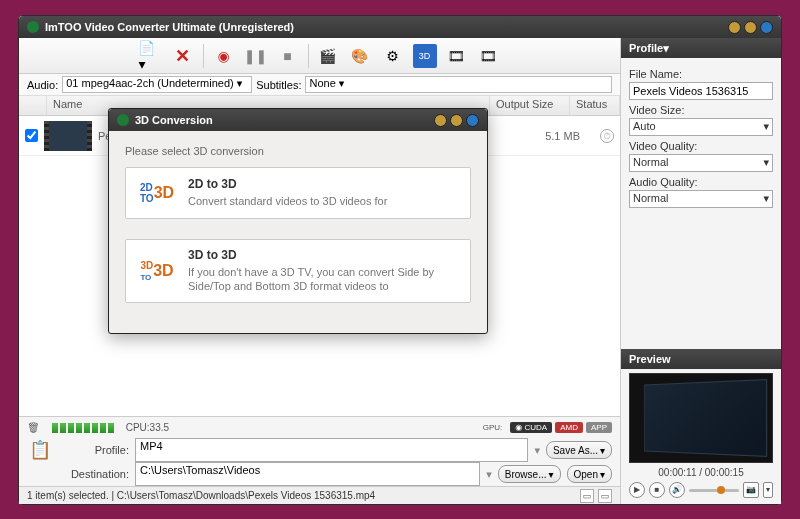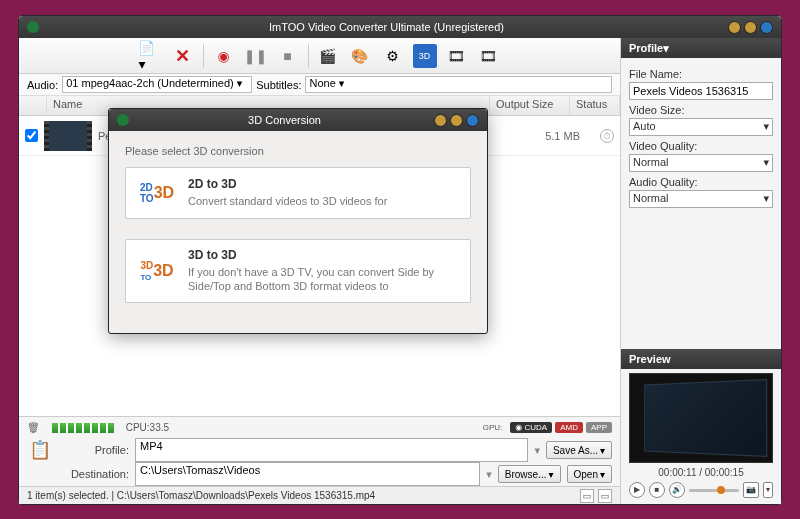--- a/index.html
+++ b/index.html
@@ -1,20 +1,20 @@
 <!DOCTYPE html>
 <html><head>
 <meta charset="utf-8">
 <style>
 * { margin: 0; padding: 0; box-sizing: border-box; font-family: "Segoe UI", Tahoma, sans-serif; }
 body { background: #831b4f; width: 800px; height: 519px; overflow: hidden; position: relative; }
 .window { position: absolute; left: 18px; top: 15px; width: 764px; height: 490px; background: #f8f8f8; border: 1px solid #2a2a2a; border-radius: 4px; display: flex; flex-direction: column; }
 .titlebar { height: 22px; background: linear-gradient(#4a4a4a, #353535); color: #fff; display: flex; align-items: center; padding: 0 8px; font-size: 11px; border-radius: 4px 4px 0 0; }
 .titlebar .logo { width: 12px; height: 12px; background: #1e7b3a; border-radius: 50%; margin-right: 6px; }
-.titlebar .title { flex: 1; font-weight: normal; text-align: center; }
+.titlebar .title { flex: 1; font-weight: bold; }
 .win-btns { display: flex; gap: 3px; }
 .win-btn { width: 13px; height: 13px; border-radius: 50%; border: 1px solid #222; cursor: pointer; }
 .wb1 { background: #c49a3a; } .wb2 { background: #c49a3a; } .wb3 { background: #2a78c4; }
 .body-split { display: flex; flex: 1; min-height: 0; }
 .left-col { flex: 1; display: flex; flex-direction: column; border-right: 1px solid #ccc; }
 .right-col { width: 160px; display: flex; flex-direction: column; background: #f4f4f4; }
 .toolbar { height: 36px; background: linear-gradient(#fdfdfd,#ececec); border-bottom: 1px solid #ccc; display: flex; align-items: center; justify-content: center; gap: 8px; padding: 0 10px; }
 .tb-btn { width: 24px; height: 24px; display: flex; align-items: center; justify-content: center; font-size: 14px; cursor: pointer; }
 .tb-sep { width: 1px; height: 24px; background: #ccc; }
 .row-audio { height: 22px; display: flex; align-items: center; font-size: 11px; gap: 4px; padding: 2px 8px; background: #f9f9f9; border-bottom: 1px solid #ddd; }
@@ -32,21 +32,21 @@
 .status-icon { width: 14px; height: 14px; border: 1px solid #aaa; border-radius: 50%; color: #aaa; font-size: 9px; text-align: center; line-height: 12px; }
 .cpu-bar { height: 22px; border-top: 1px solid #ccc; background: #f5f5f5; display: flex; align-items: center; font-size: 10px; padding: 0 8px; gap: 12px; color: #555; }
 .cpu-mini { display: flex; gap: 2px; }
 .cpu-mini span { width: 6px; height: 10px; background: linear-gradient(#5abf4a,#2a8f2a); }
 .gpu-badges { display: flex; gap: 3px; margin-left: auto; }
 .gpu-badges span { padding: 1px 5px; background: #555; color: #fff; border-radius: 2px; font-size: 8px; }
 .profile-row, .dest-row { height: 24px; display: flex; align-items: center; font-size: 11px; gap: 6px; padding: 2px 8px; background: #f5f5f5; }
 .profile-row .icon-big { width: 28px; height: 24px; display: flex; align-items: center; justify-content: center; color: #4a8ad4; font-size: 18px; }
 .profile-row label, .dest-row label { width: 68px; text-align: right; color: #444; }
 .profile-row .sel, .dest-row .sel { flex: 1; border: 1px solid #aaa; background: #fff; padding: 1px 4px; height: 24px; font-size: 11px; }
-.small-btn { border: 1px solid #999; background: linear-gradient(#fafafa,#e5e5e5); padding: 1px 6px; font-size: 10px; border-radius: 2px; cursor: pointer; height: 18px; display: flex; align-items: center; gap: 2px; }
+.small-btn { border: 1px solid #999; background: linear-gradient(#fafafa,#e5e5e5); padding: 1px 6px; font-size: 10px; border-radius: 8px; cursor: pointer; height: 18px; display: flex; align-items: center; gap: 2px; }
 .statusbar { height: 18px; border-top: 1px solid #ccc; background: #efefef; font-size: 10px; color: #333; padding: 2px 8px; display: flex; align-items: center; }
 .statusbar .sb-right { margin-left: auto; display: flex; gap: 4px; }
 .sb-icon { width: 14px; height: 14px; border: 1px solid #aaa; background: #fff; font-size: 9px; text-align: center; line-height: 12px; color: #555; cursor: pointer; }
 
 .panel-header { height: 20px; background: linear-gradient(#4a4a4a,#353535); color: #fff; font-size: 11px; font-weight: bold; padding: 2px 8px; display: flex; align-items: center; }
 .panel-body { padding: 6px 8px; font-size: 11px; color: #333; }
 .field-label { font-size: 11px; color: #333; margin-top: 4px; }
 .field-input { width: 100%; font-size: 11px; border: 1px solid #aaa; background: #fff; padding: 1px 3px; height: 18px; margin-top: 2px; }
 .preview-area { flex: 1; display: flex; flex-direction: column; }
 .preview-canvas { background: #111; margin: 4px 8px; height: 90px; border: 1px solid #333; position: relative; overflow: hidden; }

